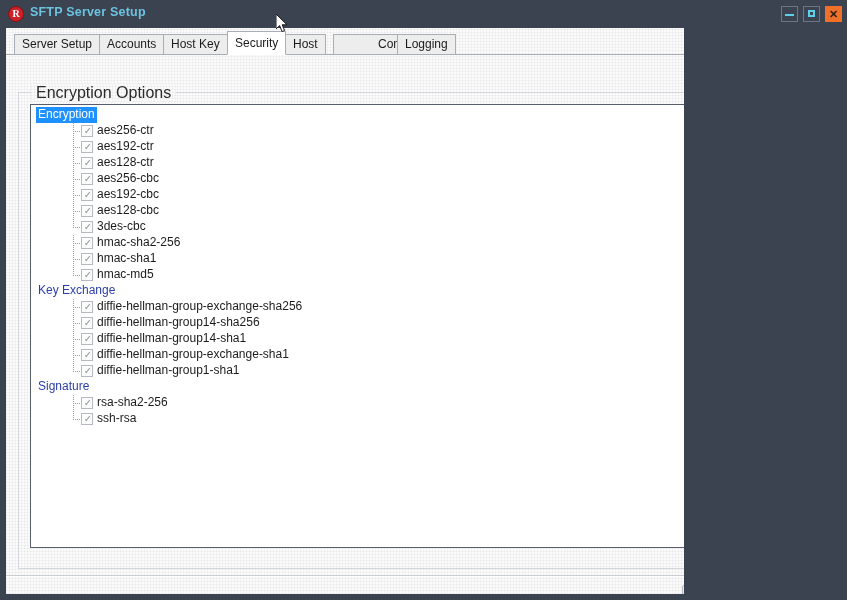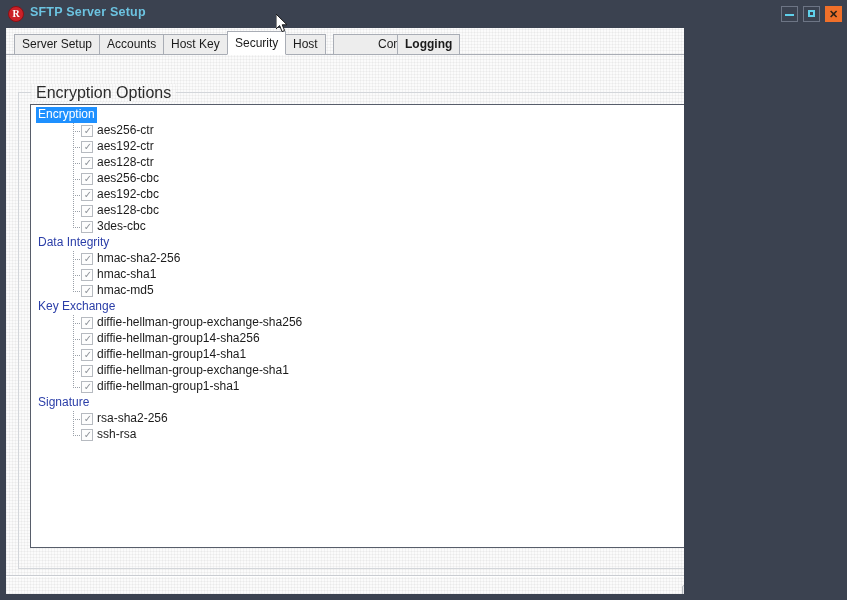--- a/index.html
+++ b/index.html
@@ -334,21 +334,21 @@
   <div class="client">
 
     <div class="tabstrip">
       <div class="baseline"></div>
       <div class="tab" id="tab0" style="left: 8px;">Server Setup</div>
       <div class="tab" id="tab1" style="left: 93px;">Accounts</div>
       <div class="tab" id="tab2" style="left: 157px;">Host Key</div>
       <div class="tab active" id="tab3" style="left: 221px;">Security</div>
       <div class="tab" id="tab4" style="left: 279px;">Host</div>
       <div class="tab" id="tab5" style="left: 327px; padding-left: 44px;">Common</div>
-      <div class="tab" id="tab6" style="left: 391px; font-weight: bold;">Logging</div>
+      <div class="tab" id="tab6" style="left: 391px;">Logging</div>
     </div>
 
     <div class="groupbox">
       <div class="gb-frame"></div>
       <div class="gb-notch"></div>
       <div class="gb-title">Encryption Options</div>
 
       <div class="treepanel">
         <div class="tree" id="tree-root">
             <div class="node group selected">
@@ -403,23 +403,20 @@
               <span class="llabel">aes128-cbc</span>
             </div>
             <div class="node leaf last">
               <span class="tline-v"></span>
               <span class="tline-h"></span>
               <span class="cbox">
                 <span class="tick">✓</span>
               </span>
               <span class="llabel">3des-cbc</span>
             </div>
-            <div class="node group">
-              <span class="glabel">Data Integrity</span>
-            </div>
             <div class="node leaf">
               <span class="tline-v"></span>
               <span class="tline-h"></span>
               <span class="cbox">
                 <span class="tick">✓</span>
               </span>
               <span class="llabel">hmac-sha2-256</span>
             </div>
             <div class="node leaf">
               <span class="tline-v"></span>

